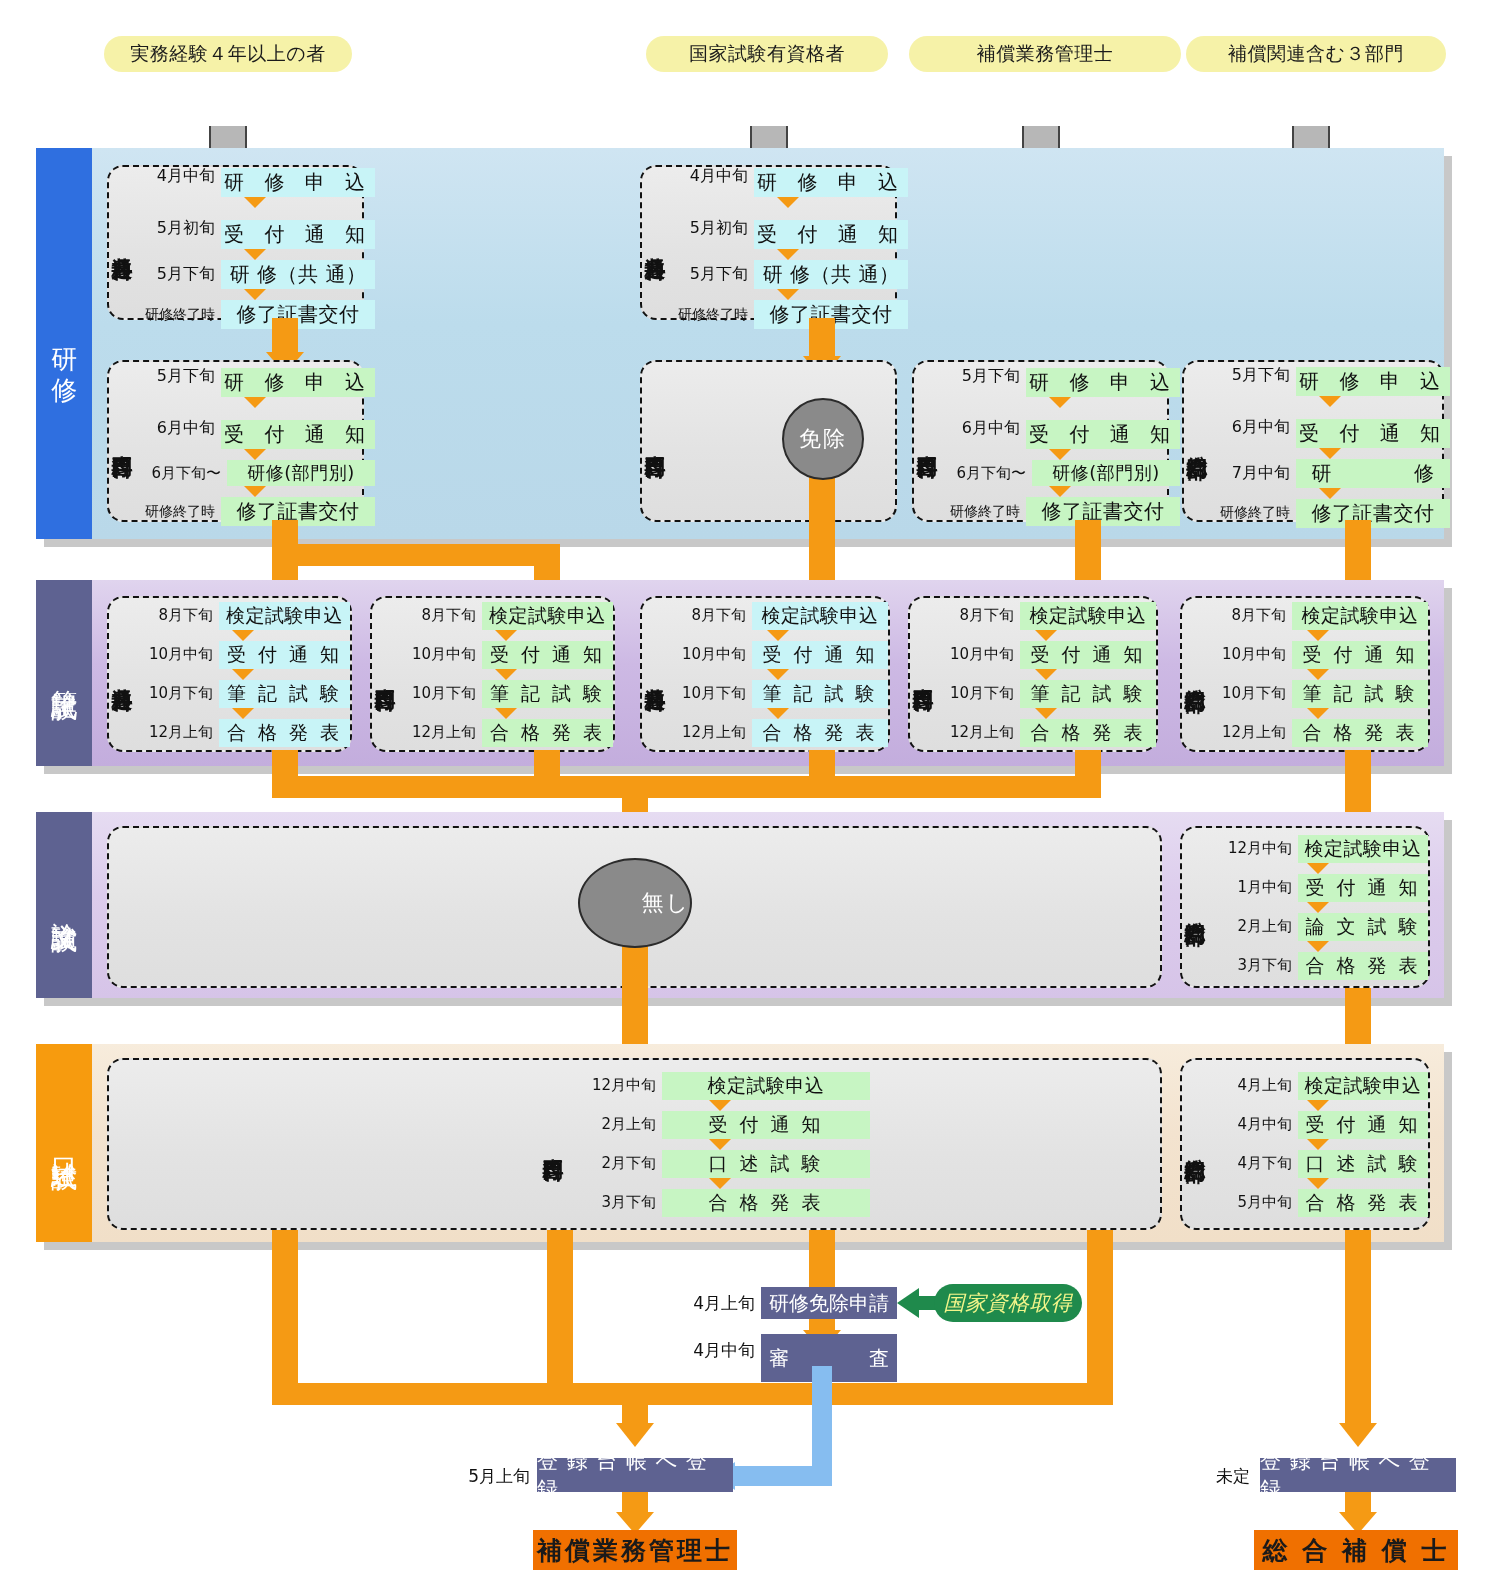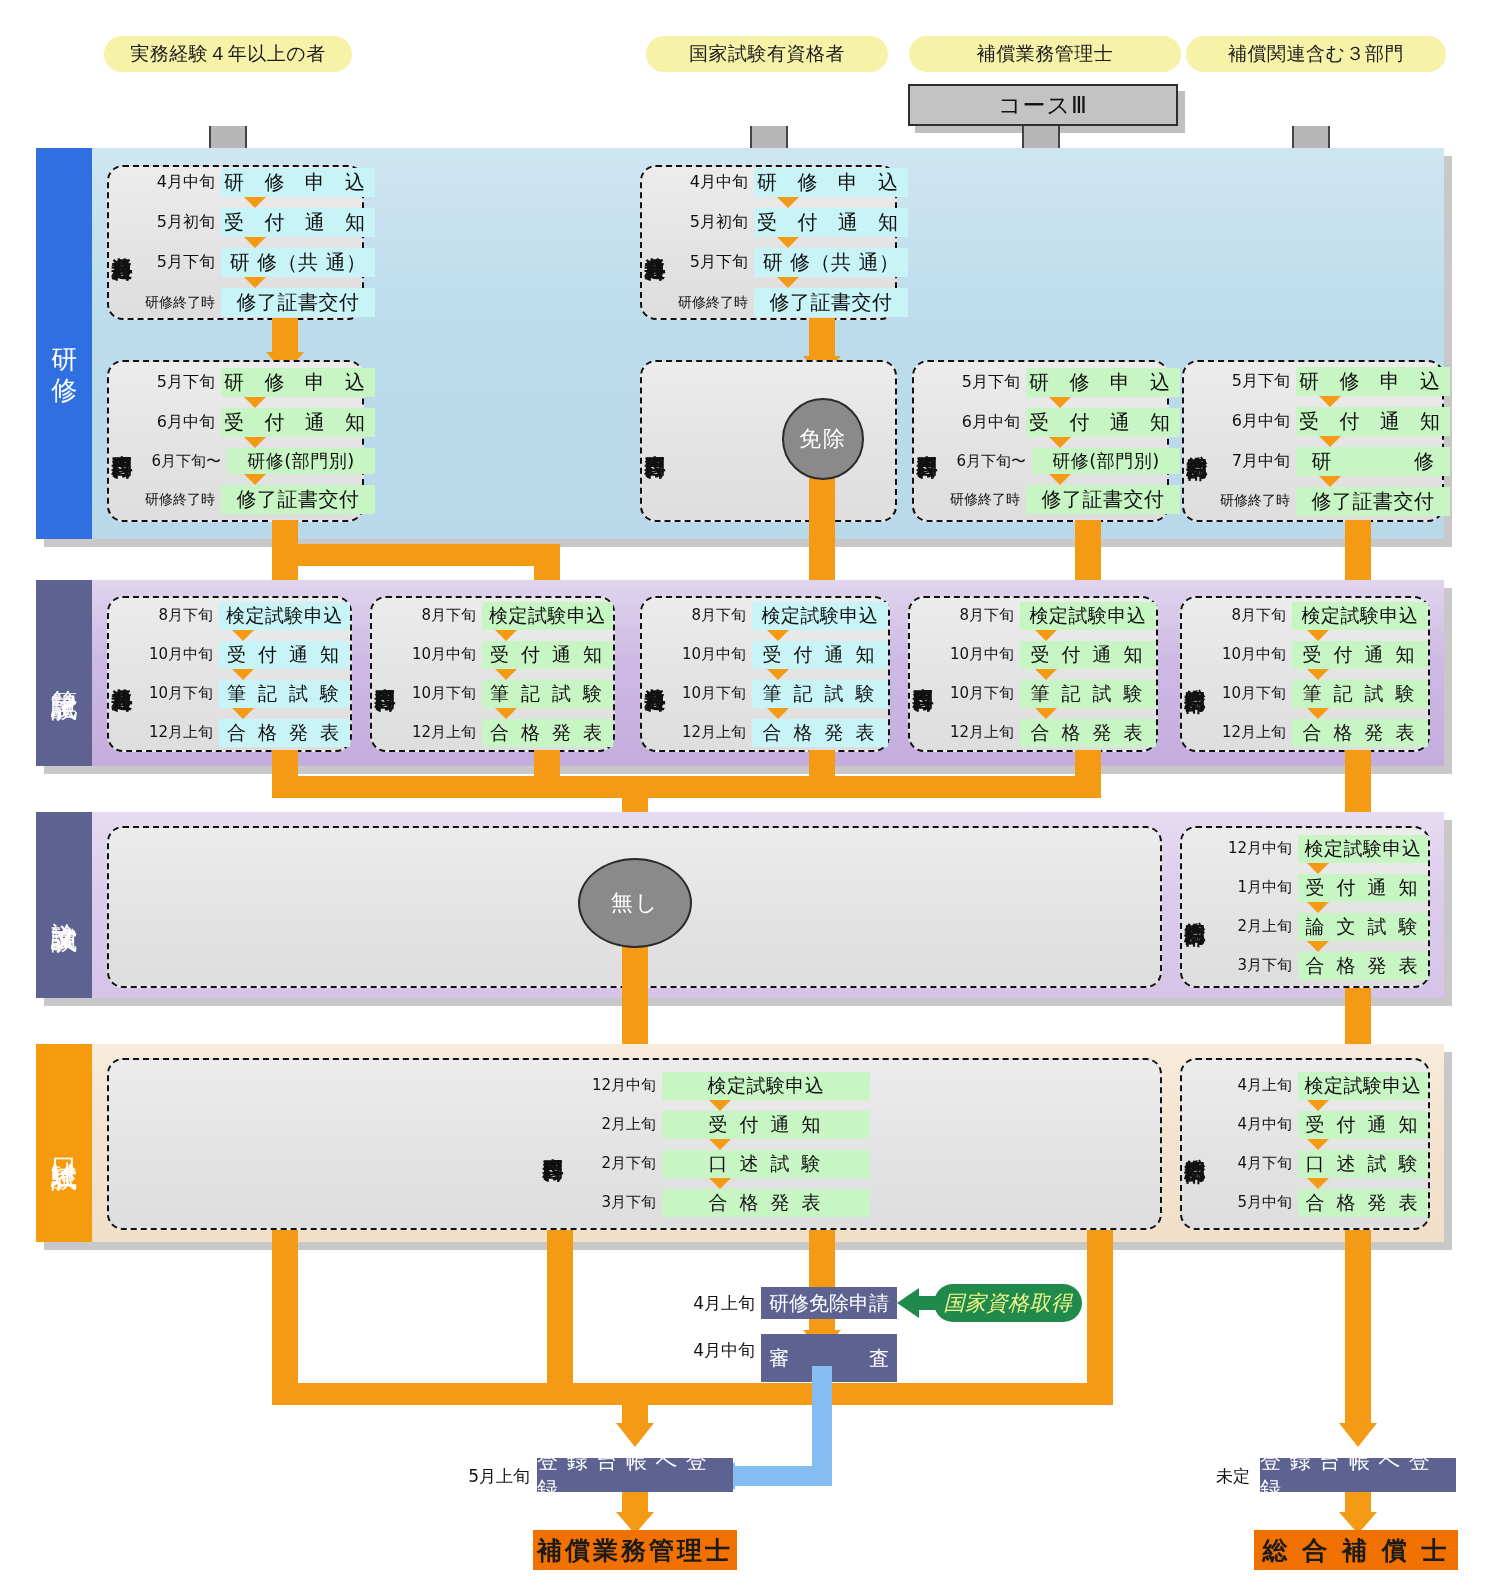--- a/index.html
+++ b/index.html
@@ -50,21 +50,21 @@
   .row .when{
     flex:0 0 auto;text-align:right;font-size:16px;color:#111;
     padding-right:6px;white-space:nowrap;
   }
   .row .what{
     flex:1 1 auto;text-align:center;font-size:20px;color:#111;
     letter-spacing:.5px;white-space:nowrap;padding:1px 3px;
   }
   .what.cy{background:#c8f4f7;}
   .what.gr{background:#c7f5c3;}
-  .what.sp{letter-spacing:7px;}
+  .what.sp{letter-spacing:7px;margin-top:12px;}
   .what.sp2{letter-spacing:3px;}
 
   
   .tri{
     width:0;height:0;border-left:11px solid transparent;border-right:11px solid transparent;
     border-top:11px solid #f59a14;margin:0 auto;
   }
 
   
   .gshaft{background:#b7b7b7;border-left:2px solid #444;border-right:2px solid #444;}
@@ -123,23 +123,20 @@
   <div class="abs pill" style="left:646px;top:36px;width:242px;height:36px;">
     <span>国家試験有資格者</span>
   </div>
   <div class="abs pill" style="left:909px;top:36px;width:272px;height:36px;">
     <span>補償業務管理士</span>
   </div>
   <div class="abs pill" style="left:1186px;top:36px;width:260px;height:36px;">
     <span>補償関連含む３部門</span>
   </div>
 
-  <div class="abs course" style="left:908px;top:84px;width:270px;height:42px;">
-    <span>コースⅢ</span>
-  </div>
 
   <div class="abs gshaft" style="left:209px;top:126px;width:38px;height:26px;"></div>
   <div class="abs" style="left:194px;top:150px;width:68px;height:26px;
               background:#b7b7b7;clip-path:polygon(0 0,100% 0,50% 100%);
               border:none;"></div>
   <div class="abs" style="left:192px;top:150px;width:72px;height:28px;
               background:#4a4a4a;clip-path:polygon(0 0,100% 0,50% 100%);z-index:-1;"></div>
 
   <div class="abs gshaft" style="left:750px;top:126px;width:38px;height:26px;"></div>
   <div class="abs" style="left:735px;top:150px;width:68px;height:26px;
@@ -477,21 +474,21 @@
   <div class="abs band-shadow" style="left:44px;top:820px;width:1408px;height:186px;"></div>
   <div class="abs" style="left:36px;top:812px;width:1408px;height:186px;
               background:linear-gradient(180deg,#e6dcf2 0%,#dcccec 45%,#d6c4e8 100%);"></div>
   <div class="abs band-label" style="left:36px;top:812px;width:56px;height:186px;background:#5e6291;">
     <span>論文試験</span>
   </div>
 
   <div class="abs card" style="left:107px;top:826px;width:1055px;height:162px;"></div>
 
   <div class="abs ov" style="left:622px;top:866px;width:26px;height:156px;"></div>
-  <div class="abs circle" style="left:578px;top:858px;width:114px;height:90px;">
+  <div class="abs circle" style="left:578px;top:858px;width:114px;height:90px;justify-content:flex-end;">
     <span>無し</span>
   </div>
 
   <div class="abs card" style="left:1180px;top:826px;width:250px;height:162px;">
     <div class="card-side">総合部門</div>
     <div class="card-rows">
       <div class="row">
           <div class="when" style="width:84px;font-size:15px">12月中旬</div>
           <div class="what gr" style="font-size:19px">検定試験申込</div>
         </div>

